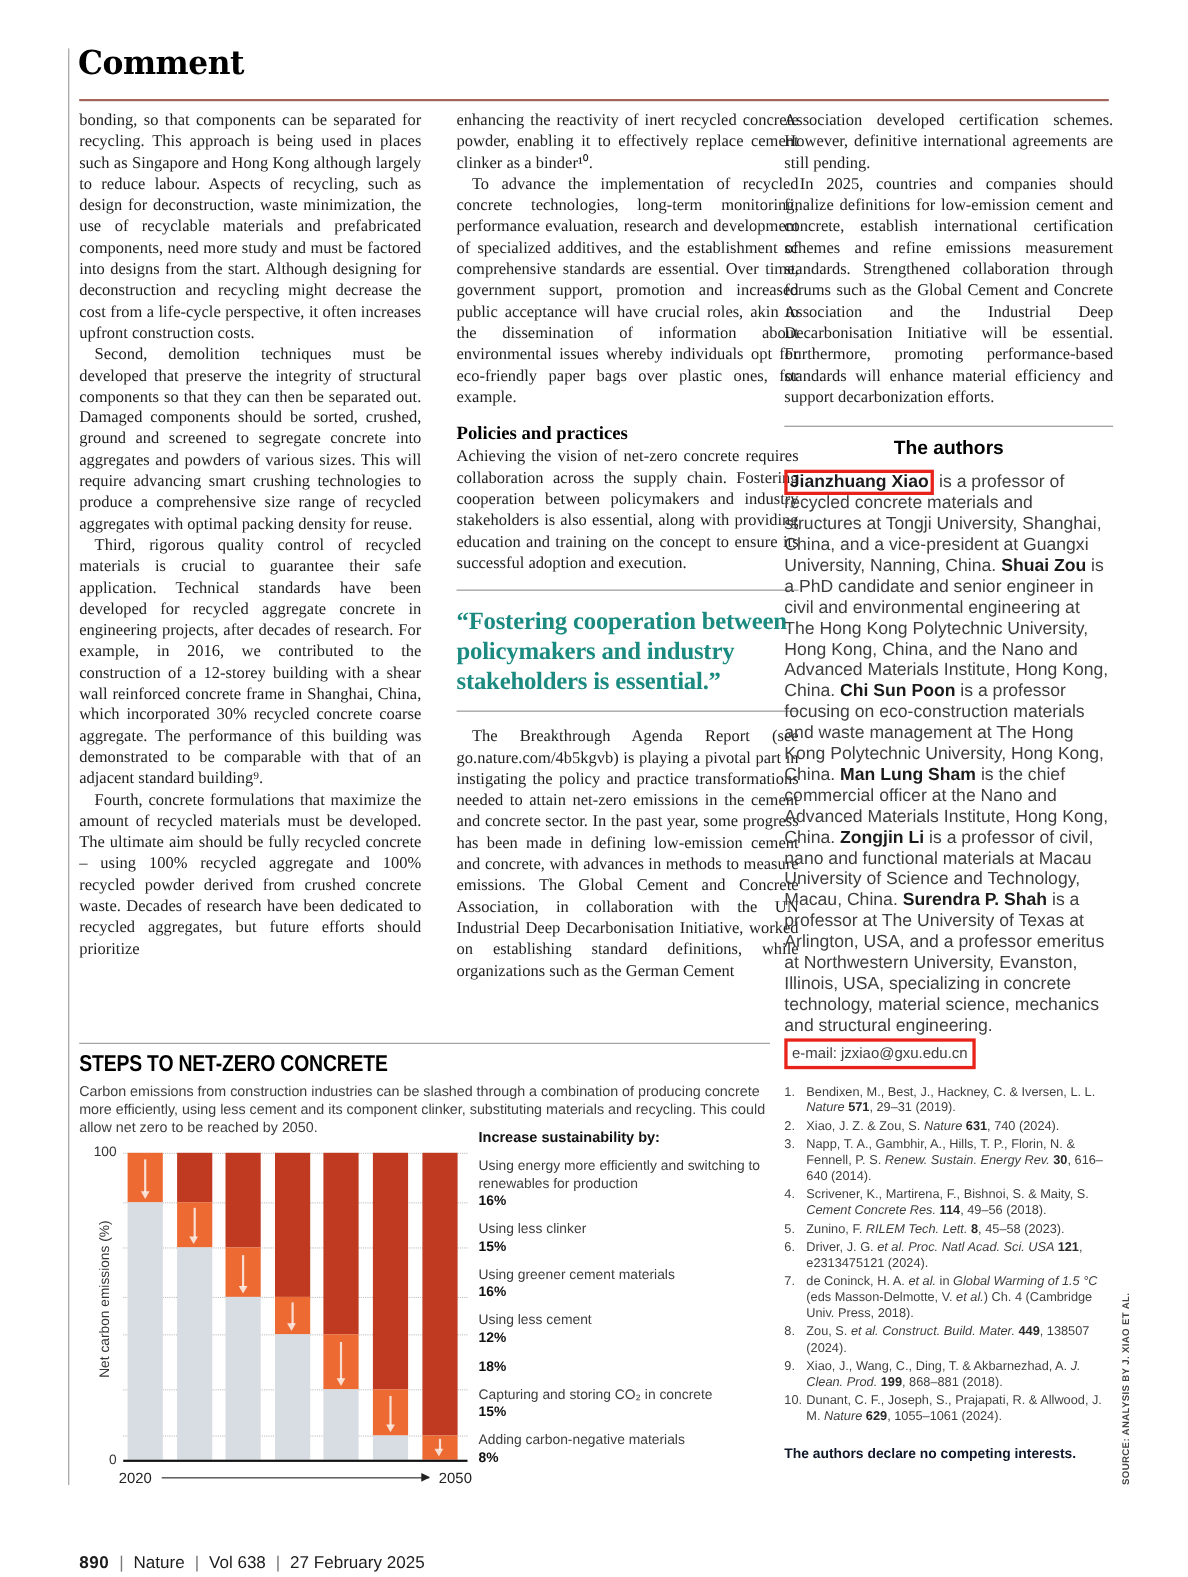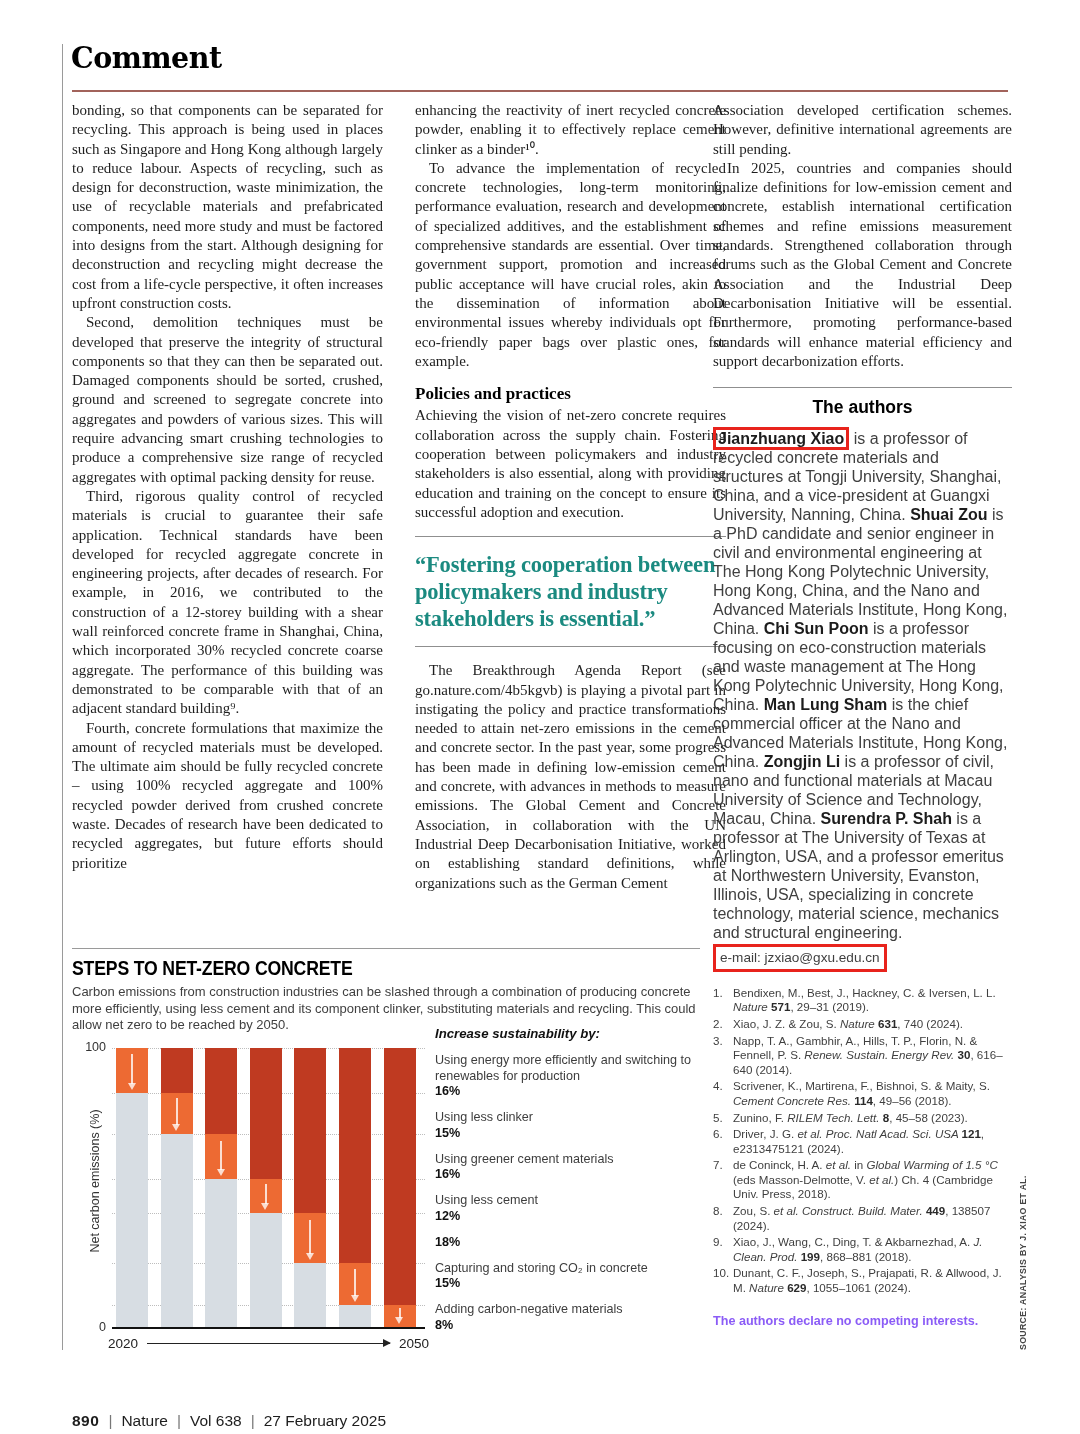--- a/index.html
+++ b/index.html
@@ -41,21 +41,21 @@
 
   
   #refs-list{margin-top:14px;font-family:"Liberation Sans",sans-serif;font-size:11.6px;
     line-height:14.6px;color:#3f3f3f;text-align:left;}
   .ref-row{display:flex;margin-bottom:2px;}
   .ref-num{flex:0 0 20px;}
   .ref-text{flex:1;}
   .ref-text .i{font-style:italic;}
   .ref-text .b{font-weight:bold;color:#2a2a2a;}
   #competing{font-family:"Liberation Sans",sans-serif;font-weight:bold;font-size:12.6px;
-    color:#8b5cf6;margin-top:16px;text-align:left;}
+    color:#0f172a;margin-top:16px;text-align:left;}
 
   
   #figure-rule{left:72px;top:948px;width:628px;height:1px;background:#9a9a9a;}
   #figure-title{left:72px;top:956px;font-family:"Liberation Sans",sans-serif;font-weight:bold;
     font-size:21px;color:#000;transform:scaleX(0.84);transform-origin:left;letter-spacing:-0.2px;white-space:nowrap;}
   #figure-desc{left:72px;top:984px;width:624px;font-family:"Liberation Sans",sans-serif;
     font-size:13px;line-height:16.5px;color:#404040;}
 
   
   #chart{left:72px;top:1036px;width:360px;height:316px;font-family:"Liberation Sans",sans-serif;}
@@ -73,21 +73,21 @@
   #ylabel{position:absolute;left:-62px;top:138px;transform:rotate(-90deg);font-size:12.5px;
     color:#333;width:170px;text-align:center;transform-origin:center;}
   #xlabels{position:absolute;left:36px;top:300px;width:321px;display:flex;align-items:center;
     font-size:13.5px;color:#222;}
   #xarrow-line{flex:1;height:1.5px;background:#222;margin:0 9px;position:relative;}
   #xarrow-line:after{content:"";position:absolute;right:-1px;top:-4px;width:0;height:0;
     border-top:4.5px solid transparent;border-bottom:4.5px solid transparent;border-left:8px solid #222;}
 
   
   #legend{left:435px;top:1026px;width:268px;font-family:"Liberation Sans",sans-serif;text-align:left;}
-  #legend-heading{font-weight:bold;font-size:13.2px;color:#111;margin-bottom:12px;font-style:italic;}
+  #legend-heading{font-weight:bold;font-size:13.2px;color:#111;margin-bottom:12px;}
   .step-item{margin-bottom:11px;}
   .step-label{font-size:12.6px;line-height:15.5px;color:#3d3d3d;}
   .step-pct{font-size:12.6px;font-weight:bold;color:#111;line-height:15px;}
 
   
   #source-note{left:1018px;top:1190px;height:160px;width:14px;
     font-family:"Liberation Sans",sans-serif;font-size:8.8px;font-weight:bold;color:#444;
     writing-mode:vertical-rl;transform:rotate(180deg);letter-spacing:0.3px;white-space:nowrap;}
 
   

